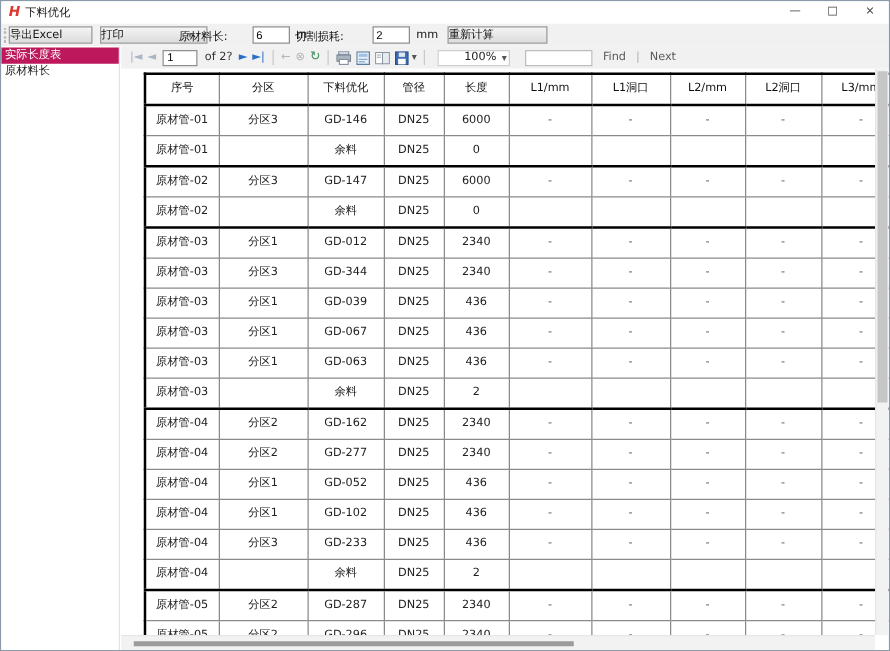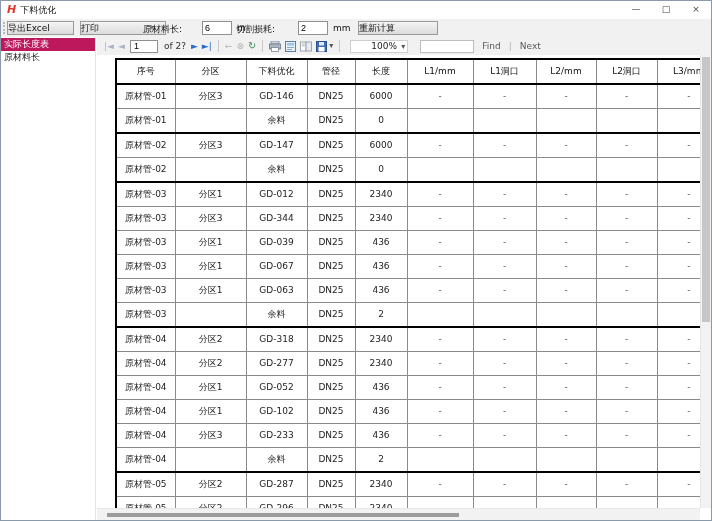--- a/index.html
+++ b/index.html
@@ -287,21 +287,21 @@
               <td>2</td>
               <td></td>
               <td></td>
               <td></td>
               <td></td>
               <td></td>
             </tr>
             <tr class="group-start">
               <td>原材管-04</td>
               <td>分区2</td>
-              <td>GD-318</td>
+              <td>GD-162</td>
               <td>DN25</td>
               <td>2340</td>
               <td class="dash">-</td>
               <td class="dash">-</td>
               <td class="dash">-</td>
               <td class="dash">-</td>
               <td class="dash">-</td>
             </tr>
             <tr>
               <td>原材管-04</td>

